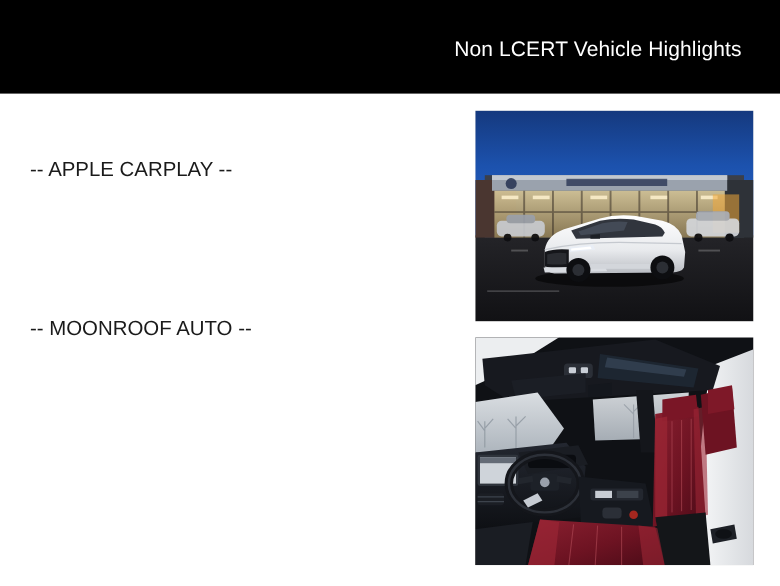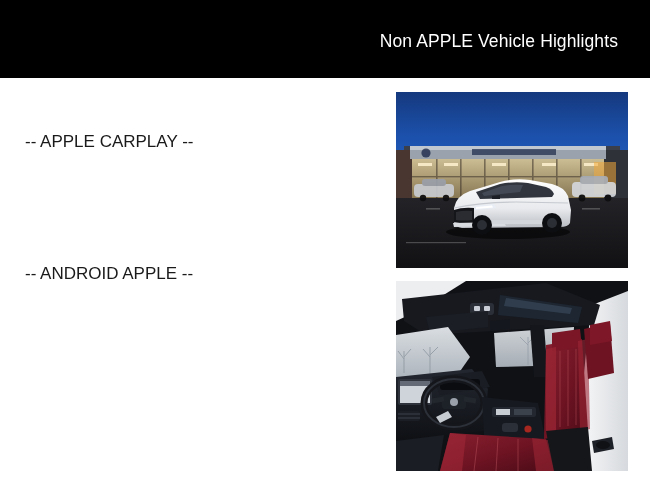--- a/index.html
+++ b/index.html
@@ -89,32 +89,32 @@
     height: 190px;
   }
   .photo svg { display: block; width: 100%; height: 100%; }
 </style>
 </head>
 <body>
 
 <div class="slide">
 
   <div class="header-band">
-    <div class="header-title">Non APPLE Vehicle Highlights</div>
+    <div class="header-title">Non LCERT Vehicle Highlights</div>
   </div>
 
   <div class="body-col">
     <ul class="hl-list">
 
       <li class="hl-item">
         <span class="txt">-- APPLE CARPLAY --</span>
       </li>
 
       <li class="hl-item">
-        <span class="txt">-- ANDROID APPLE --</span>
+        <span class="txt">-- MOONROOF AUTO --</span>
       </li>
 
 
       <li class="hl-item">
         
       </li>
 
     </ul>
   </div>
 

